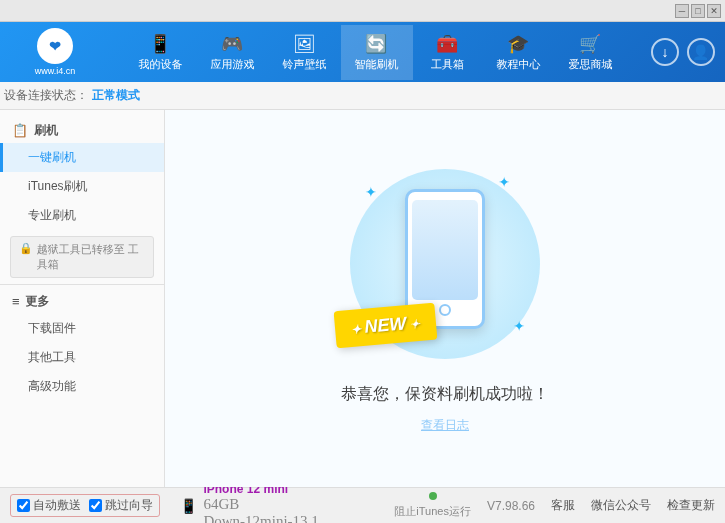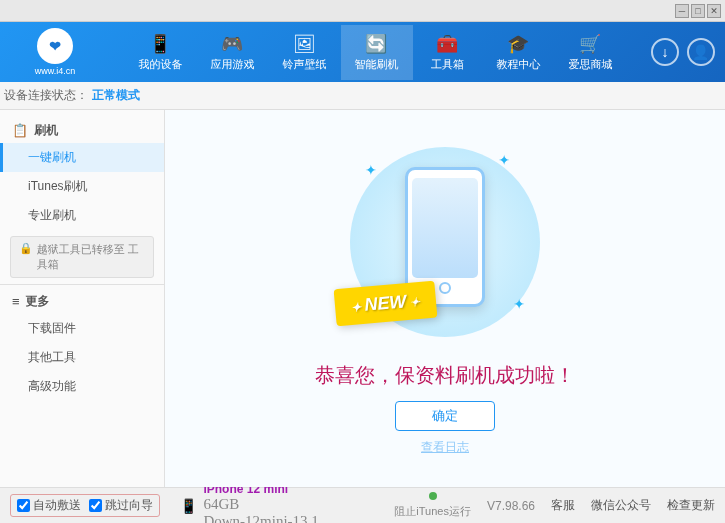--- a/index.html
+++ b/index.html
@@ -257,22 +257,22 @@
       content: '✦ ';
       font-size: 12px;
     }
     .new-badge::after {
       content: ' ✦';
       font-size: 12px;
     }
 
     
     .success-text {
-      font-size: 20px;
-      color: #be185d;
+      font-size: 16px;
+      color: #404040;
       margin-bottom: 12px;
     }
     .confirm-btn {
       width: 100px;
       height: 30px;
       background: white;
       border: 1px solid #2196F3;
       color: #2196F3;
       border-radius: 4px;
       cursor: pointer;
@@ -455,21 +455,20 @@
       <span class="sparkle sparkle-3">✦</span>
       <div class="phone-device">
         <div class="phone-screen"></div>
         <div class="phone-home-btn"></div>
       </div>
       <div class="new-badge">NEW</div>
     </div>
 
     <div class="success-text">恭喜您，保资料刷机成功啦！</div>
 
-    <div class="confirm-btn">确定</div>
 
     <span class="secondary-link">查看日志</span>
   </div>
 </div>
 
 <div class="bottom-bar">
   <div class="bottom-left">
     <div class="checkbox-wrapper">
       <label class="checkbox-item">
         <input type="checkbox" checked="" style="">

